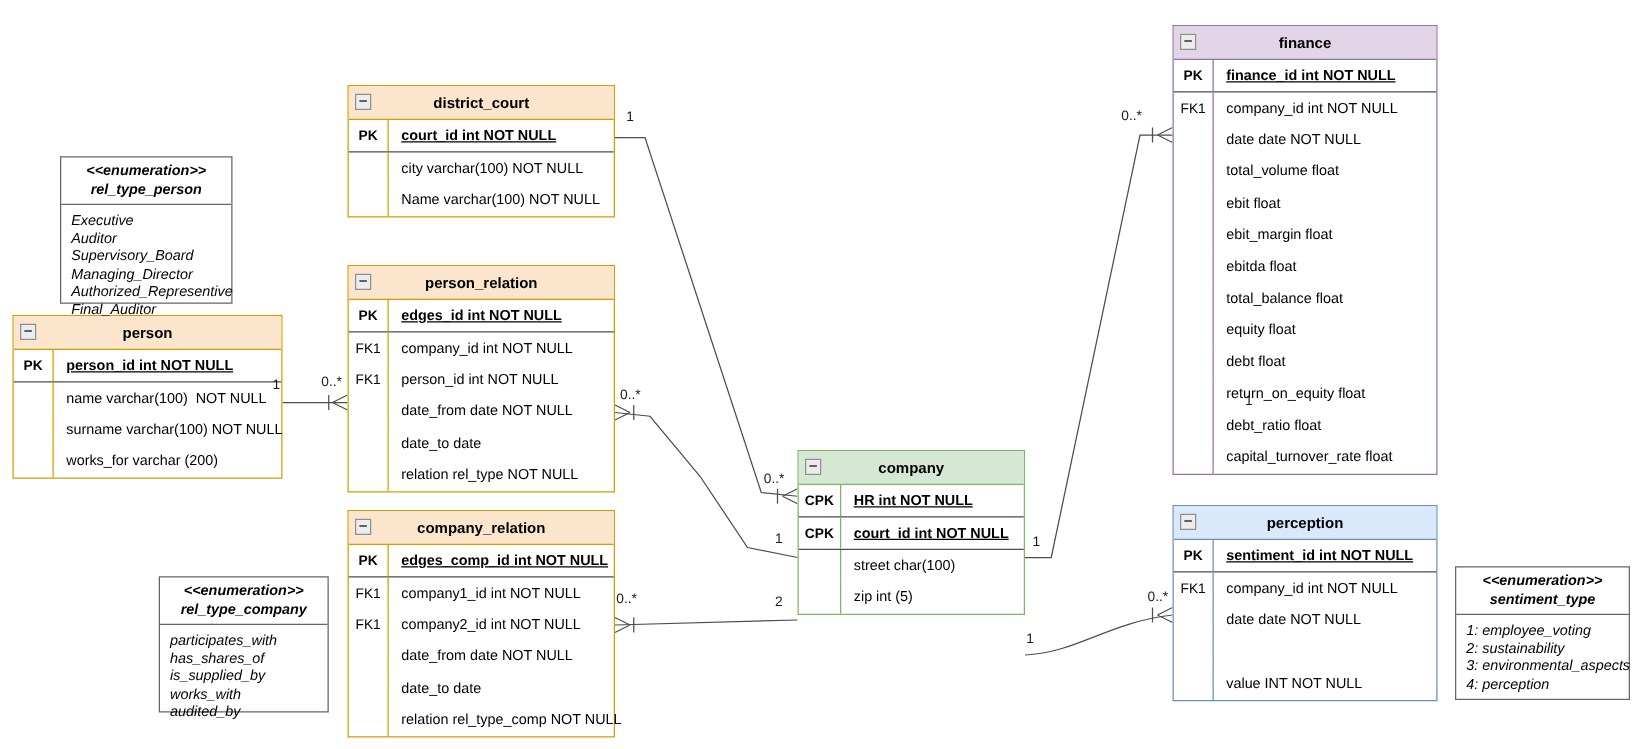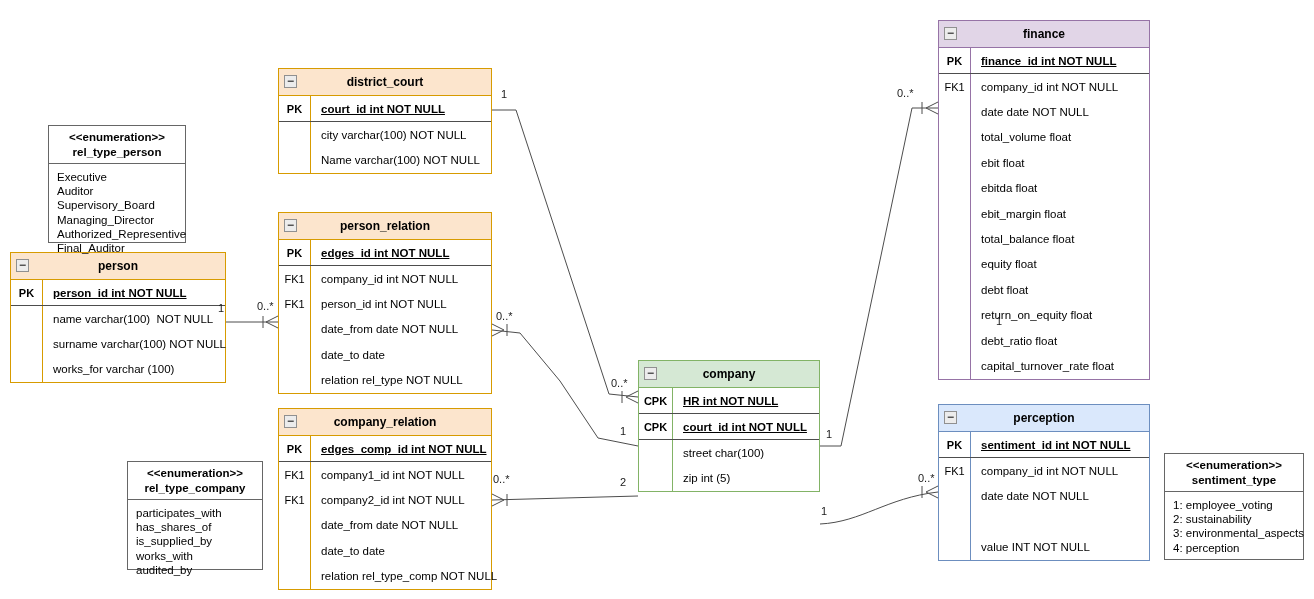--- a/index.html
+++ b/index.html
@@ -29,21 +29,21 @@
     flex:0 0 32px;display:flex;align-items:center;justify-content:center;
     border-right:1px solid;font-size:11px;box-sizing:border-box;
   }
   .kcell.kbold{font-weight:bold;}
   .wide .kcell{flex:0 0 34px;text-align:right;}
   .fcell{display:flex;align-items:center;padding-left:10px;white-space:pre;}
   .keyrow .fcell{font-weight:bold;text-decoration:underline;}
 
   .enum{
     position:absolute;z-index:2;background:#ffffff;border:1px solid #666;
-    box-sizing:border-box;color:#000;
+    box-sizing:border-box;color:#000;font-style:italic;
   }
   .enum-header{
     text-align:center;font-size:11.5px;font-weight:bold;line-height:15px;
     padding:4px 2px 3px;border-bottom:1px solid #666;
   }
   .enum-items{padding:6px 0 0 8px;text-align:left;}
   .enum-item{font-size:11.5px;line-height:14.2px;white-space:pre;}
 
   .edge-label{
     position:absolute;z-index:3;font-size:11px;color:#1a1a1a;white-space:nowrap;line-height:11px;
@@ -97,21 +97,21 @@
       <div class="row">
         <span class="kcell" style="border-right-color: rgb(215, 155, 0);"></span>
         <span class="fcell">name varchar(100)  NOT NULL</span>
       </div>
       <div class="row">
         <span class="kcell" style="border-right-color: rgb(215, 155, 0);"></span>
         <span class="fcell">surname varchar(100) NOT NULL</span>
       </div>
       <div class="row">
         <span class="kcell" style="border-right-color: rgb(215, 155, 0);"></span>
-        <span class="fcell">works_for varchar (100)</span>
+        <span class="fcell">works_for varchar (200)</span>
       </div>
     </div>
     <div class="entity" style="left: 278px; top: 212px; width: 214px; border-color: rgb(215, 155, 0);">
       <div class="entity-header" style="background: rgb(252, 229, 205); border-bottom-color: rgb(215, 155, 0);">
         <span class="collapse">−</span>
         <span class="entity-title">person_relation</span>
       </div>
       <div class="row keyrow">
         <span class="kcell kbold" style="border-right-color: rgb(215, 155, 0);">PK</span>
         <span class="fcell">edges_id int NOT NULL</span>
@@ -209,25 +209,25 @@
       <div class="row">
         <span class="kcell" style="border-right-color: rgb(150, 115, 166);"></span>
         <span class="fcell">total_volume float</span>
       </div>
       <div class="row">
         <span class="kcell" style="border-right-color: rgb(150, 115, 166);"></span>
         <span class="fcell">ebit float</span>
       </div>
       <div class="row">
         <span class="kcell" style="border-right-color: rgb(150, 115, 166);"></span>
+        <span class="fcell">ebit_margin float</span>
+      </div>
+      <div class="row">
+        <span class="kcell" style="border-right-color: rgb(150, 115, 166);"></span>
         <span class="fcell">ebitda float</span>
-      </div>
-      <div class="row">
-        <span class="kcell" style="border-right-color: rgb(150, 115, 166);"></span>
-        <span class="fcell">ebit_margin float</span>
       </div>
       <div class="row">
         <span class="kcell" style="border-right-color: rgb(150, 115, 166);"></span>
         <span class="fcell">total_balance float</span>
       </div>
       <div class="row">
         <span class="kcell" style="border-right-color: rgb(150, 115, 166);"></span>
         <span class="fcell">equity float</span>
       </div>
       <div class="row">

